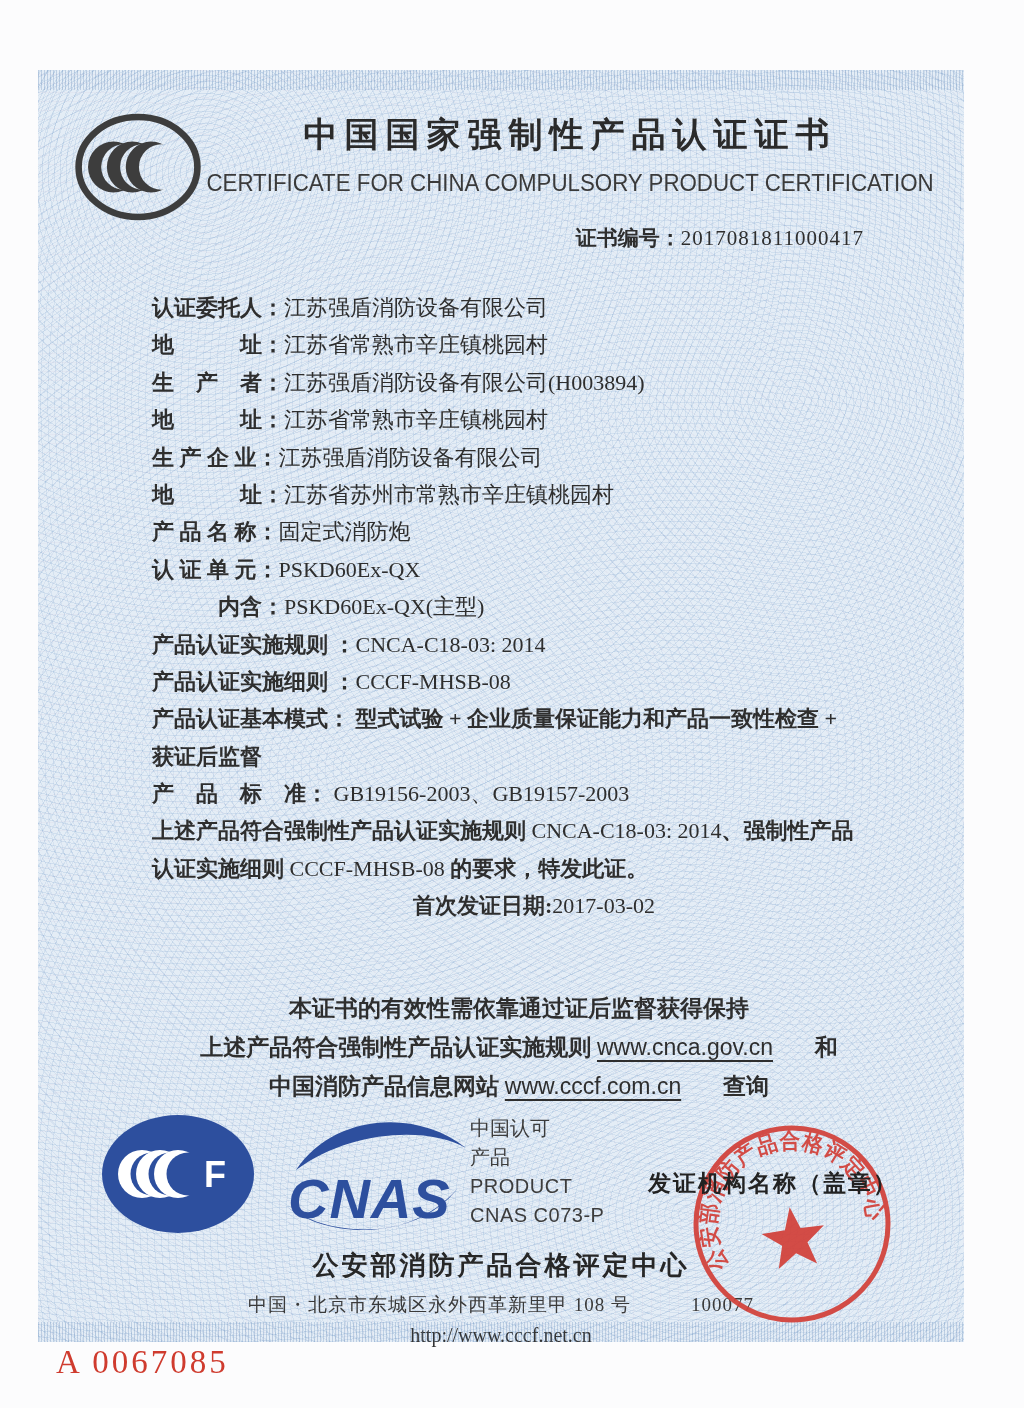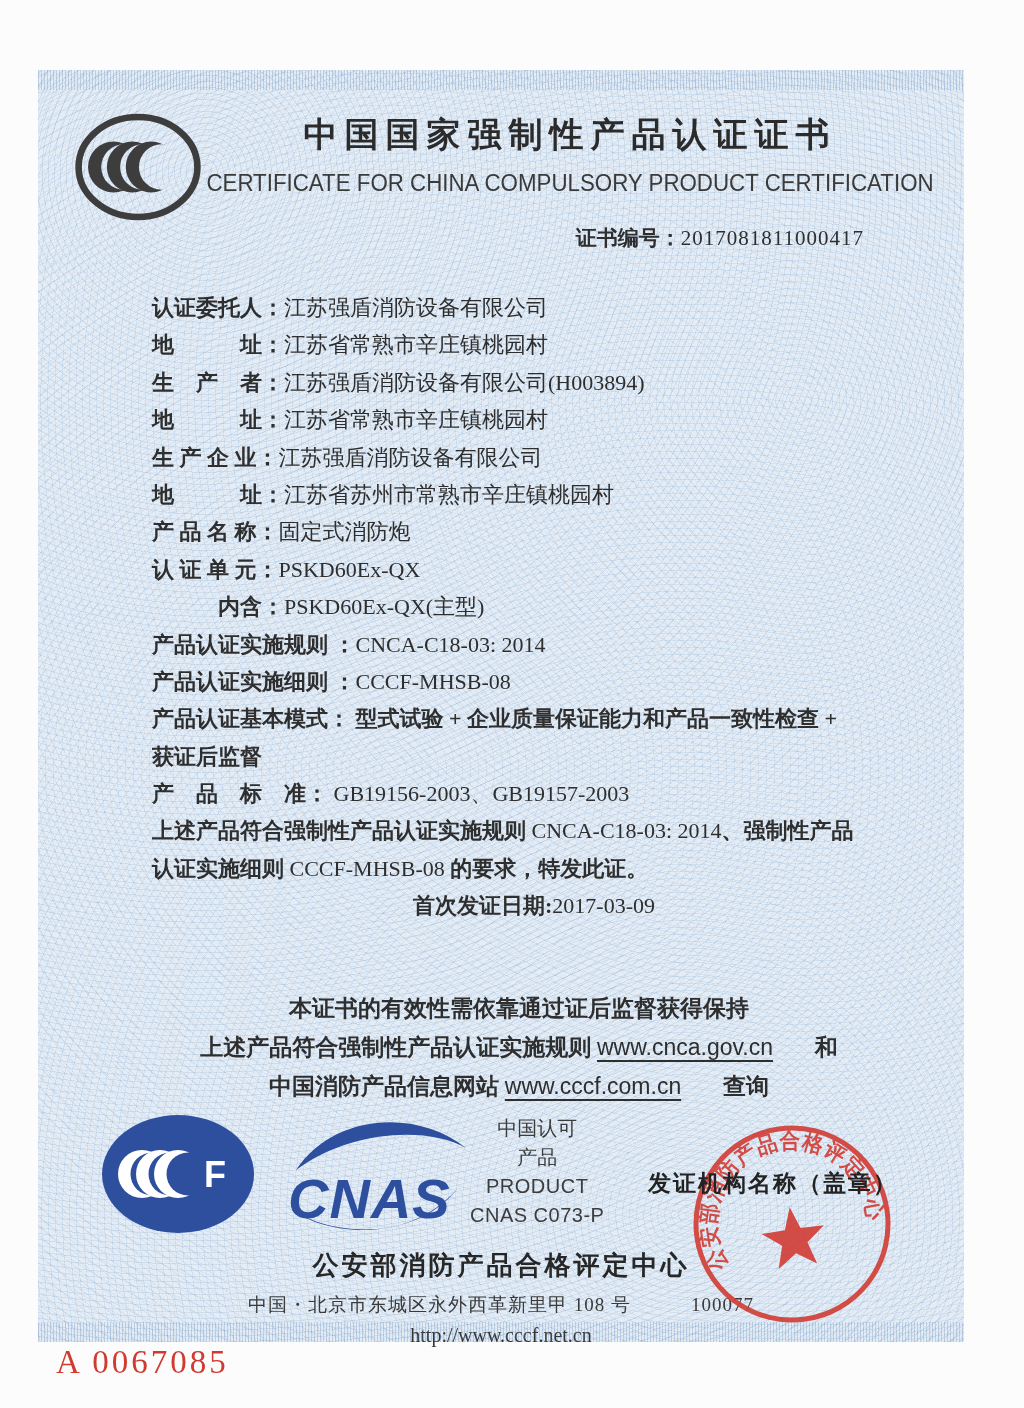--- a/index.html
+++ b/index.html
@@ -48,21 +48,21 @@
 
   
   .notice{position:absolute;left:0;right:0;top:920px;text-align:center;font-size:23px;line-height:38px;}
   .notice .cnw{font-weight:700;padding-left:36px;}
   .url{font-family:"Liberation Sans","DejaVu Sans",sans-serif;font-weight:400;
     text-decoration:underline;text-underline-offset:5px;}
 
   
   .cccf-logo{position:absolute;left:60px;top:1042px;}
   .cnas-logo{position:absolute;left:240px;top:1038px;}
-  .accr{position:absolute;left:432px;top:1044px;font-size:20px;line-height:29px;color:#3c3c3c;text-align:center;}
+  .accr{position:absolute;left:432px;top:1044px;font-size:20px;line-height:29px;color:#3c3c3c;}
   .accr .latline{font-family:"Liberation Sans","DejaVu Sans",sans-serif;letter-spacing:.5px;}
   .issuer-label{position:absolute;left:610px;top:1098px;font-size:23px;font-weight:700;
     letter-spacing:2px;z-index:3;color:#222;}
   .seal{position:absolute;left:648px;top:1048px;z-index:2;opacity:.92;}
 
   
   .footer{position:absolute;left:0;right:0;top:1178px;text-align:center;}
   .footer .org{font-size:26px;font-weight:700;letter-spacing:3px;color:#272727;}
   .footer .addr{font-size:19px;margin-top:9px;color:#3a3a3a;letter-spacing:1px;}
   .footer .site{font-size:20px;margin-top:6px;color:#333;}
@@ -114,21 +114,21 @@
         <div class="row"><span class="l cn">产 品 名 称：</span><span class="v lat">固定式消防炮</span></div>
         <div class="row"><span class="l cn">认 证 单 元：</span><span class="v lat">PSKD60Ex-QX</span></div>
         <div class="row"><span class="l cn">　　　内含：</span><span class="v lat">PSKD60Ex-QX(主型)</span></div>
         <div class="row"><span class="l cn">产品认证实施规则 ：</span><span class="v lat">CNCA-C18-03: 2014</span></div>
         <div class="row"><span class="l cn">产品认证实施细则 ：</span><span class="v lat">CCCF-MHSB-08</span></div>
         <div class="row"><span class="l cn">产品认证基本模式：</span><span class="l2 cn"> 型式试验 + 企业质量保证能力和产品一致性检查 +</span></div>
         <div class="row"><span class="l cn">获证后监督</span></div>
         <div class="row"><span class="l cn">产　品　标　准：</span><span class="v lat"> GB19156-2003、GB19157-2003</span></div>
         <div class="row"><span class="l cn">上述产品符合强制性产品认证实施规则 </span><span class="v lat">CNCA-C18-03: 2014</span><span class="l2 cn">、强制性产品</span></div>
         <div class="row"><span class="l cn">认证实施细则 </span><span class="v lat">CCCF-MHSB-08 </span><span class="l2 cn">的要求，特发此证。</span></div>
-        <div class="row"><span class="l cn">首次发证日期:</span><span class="v lat">2017-03-09</span></div>
+        <div class="row"><span class="l cn">首次发证日期:</span><span class="v lat">2017-03-02</span></div>
       </div>
 
     <div class="notice">
       <div class="cnw">本证书的有效性需依靠通过证后监督获得保持</div>
       <div><span class="cnw">上述产品符合强制性产品认证实施规则</span> <span class="url">www.cnca.gov.cn</span> <span class="cnw">和</span></div>
       <div><span class="cnw">中国消防产品信息网站</span> <span class="url">www.cccf.com.cn</span> <span class="cnw">查询</span></div>
     </div>
 
     <svg class="cccf-logo" width="160" height="124" viewBox="-80 -62 160 124">
       <defs>

